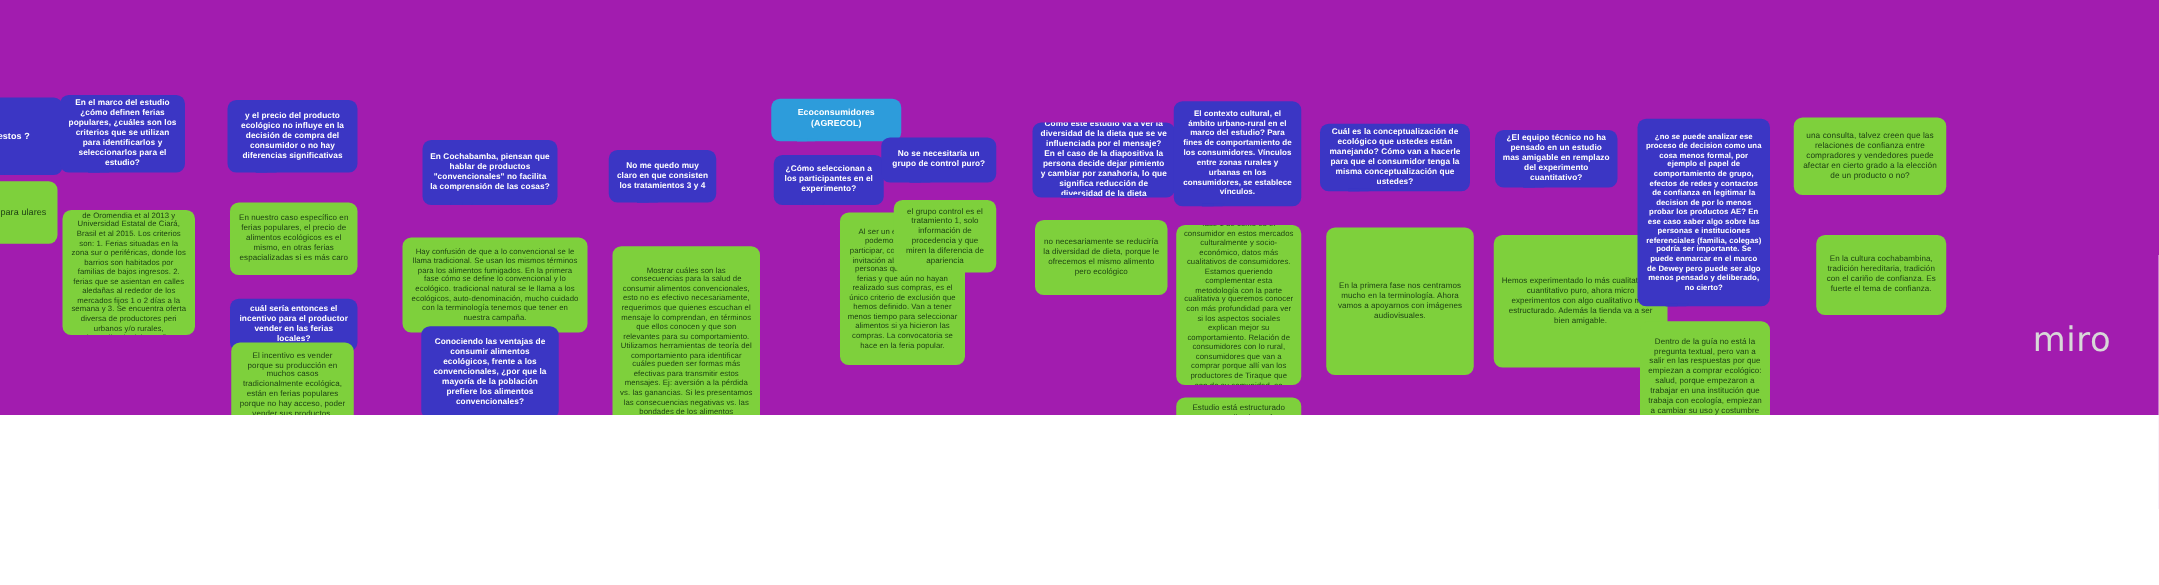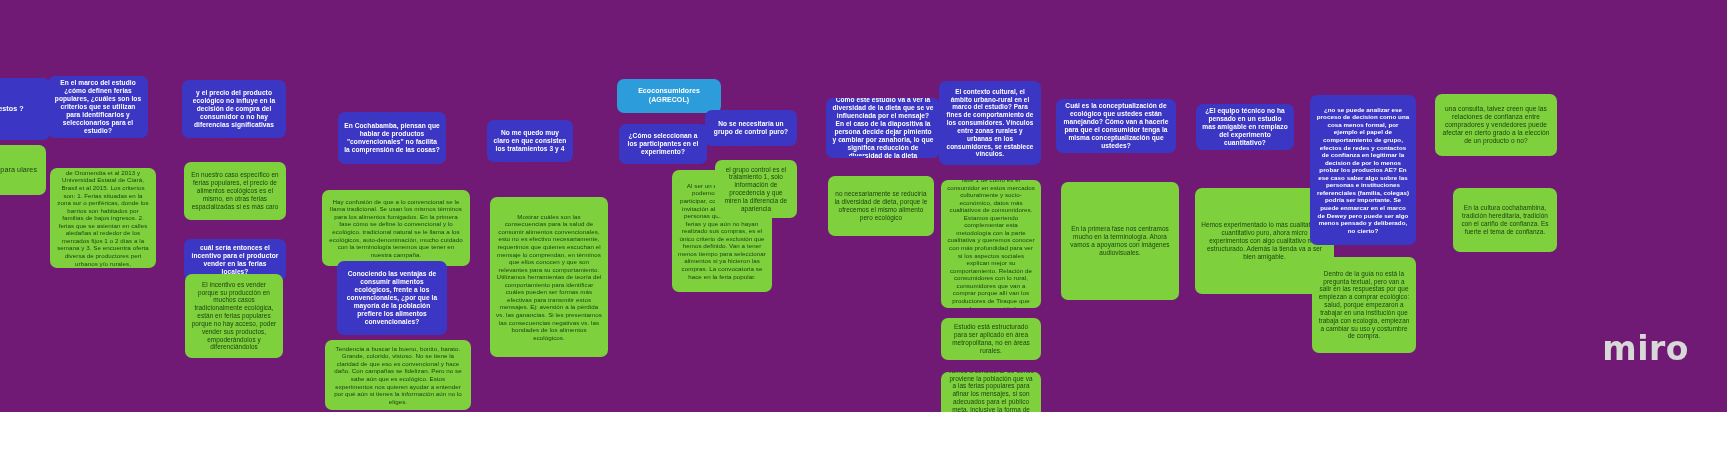--- a/index.html
+++ b/index.html
@@ -6,22 +6,22 @@
   html, body {
     margin: 0; padding: 0;
     width: 1727px; height: 468px;
     background: #ffffff;
     overflow: hidden;
     font-family: "Liberation Sans", sans-serif;
   }
   #board {
     position: relative;
     width: 1727px;
-    height: 412px;
-    background: #701a75;
+    height: 332px;
+    background: #a21caf;
     overflow: hidden;
   }
   .note {
     position: absolute;
     border-radius: 7px;
     display: flex;
     align-items: center;
     justify-content: center;
     text-align: center;
     padding: 5px 6px;
@@ -73,24 +73,24 @@
     border-left: 8px solid #2d9cdb;
     border-right: 8px solid transparent;
     border-top: 12px solid #2d9cdb;
     transform: skewX(-8deg);
   }
   
   #watermark {
     position: absolute;
     right: 38px;
     bottom: 44px;
-    font-size: 33px;
+    font-size: 27px;
     color: #d8d8d8;
     font-family: "DejaVu Sans", sans-serif;
-    font-weight: 700;
+    font-weight: 400;
     letter-spacing: 0.5px;
     user-select: none;
   }
 </style>
 </head>
 <body>
 
 <div id="board">
   <div id="notes-layer">
       <div class="note q" style="left: -28px; top: 78px; width: 78px; height: 62px; font-size: 7.2px;">

